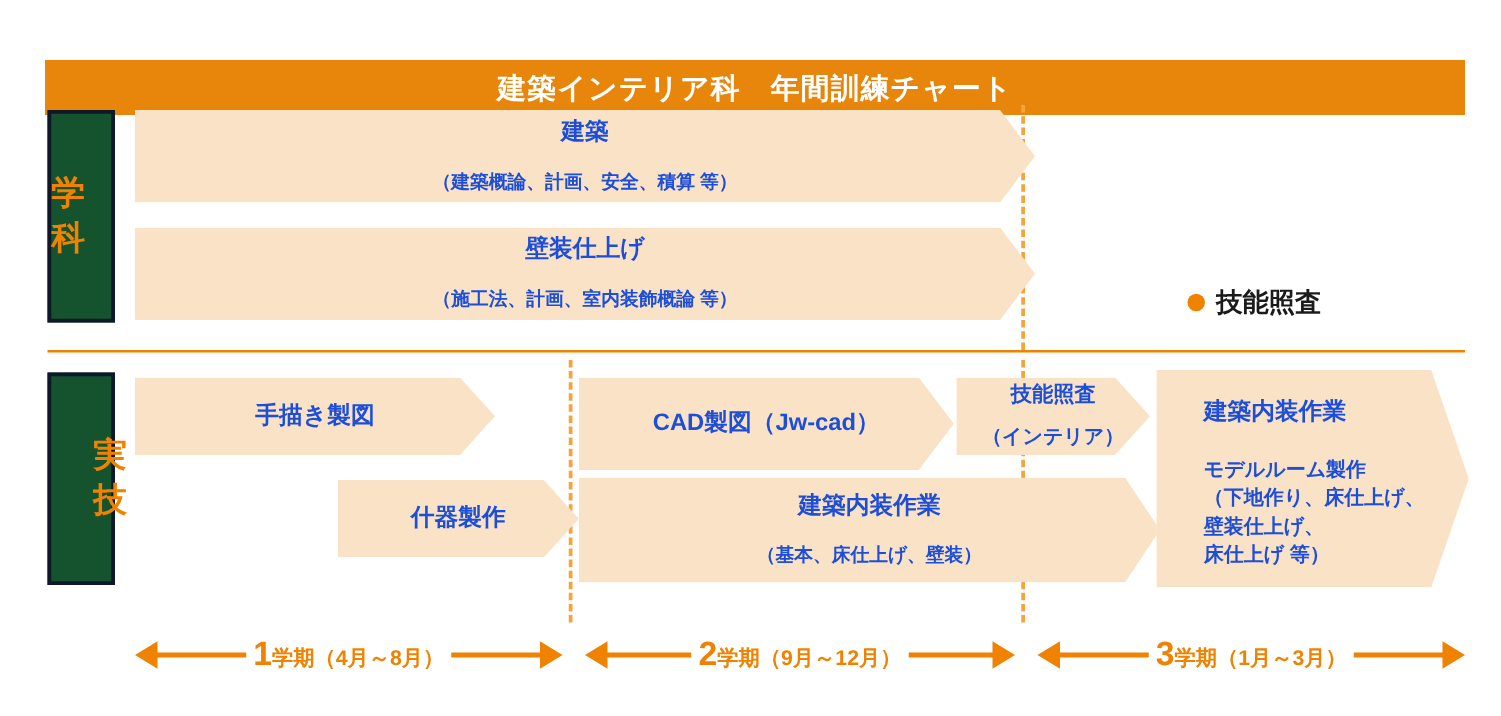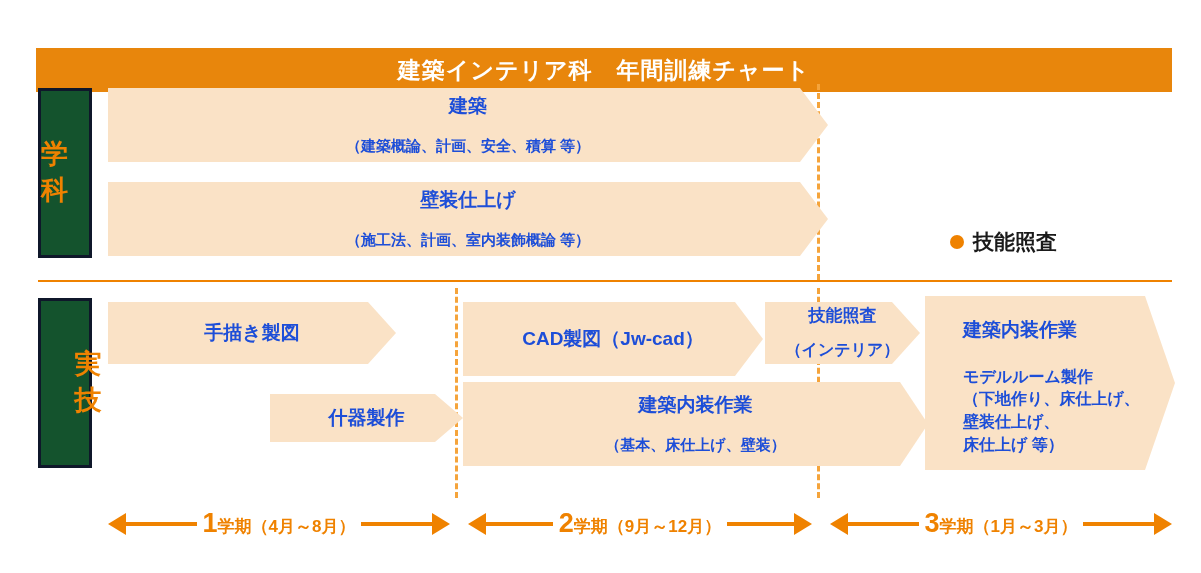--- a/index.html
+++ b/index.html
@@ -48,21 +48,21 @@
   .bar .t1{font-size:19px;line-height:1.25;}
   .bar .t2{font-size:15px;line-height:1.3;margin-top:18px;}
   .arrow-r{clip-path:polygon(0 0, calc(100% - 28px) 0, 100% 50%, calc(100% - 28px) 100%, 0 100%);}
 
   #bar-kenchiku{left:108px;top:88px;width:720px;height:74px;}
   #bar-interior{left:108px;top:182px;width:720px;height:74px;}
 
   #bar-tegaki{left:108px;top:302px;width:288px;height:62px;}
   #bar-cad{left:463px;top:302px;width:300px;height:74px;}
   #bar-teian{left:765px;top:302px;width:155px;height:62px;}
-  #bar-jyuki{left:270px;top:394px;width:193px;height:48px;}
+  #bar-jyuki{left:270px;top:384px;width:193px;height:62px;}
   #bar-naiso{left:463px;top:382px;width:465px;height:84px;}
 
   #bar-teian .t1{font-size:17px;}
   #bar-teian .t2{font-size:16px;margin-top:13px;}
   #bar-cad .t1{font-size:19px;}
 
   
   #bar-model{
     left:925px;top:296px;width:250px;height:174px;
     clip-path:polygon(0 0, calc(100% - 30px) 0, 100% 50%, calc(100% - 30px) 100%, 0 100%);

